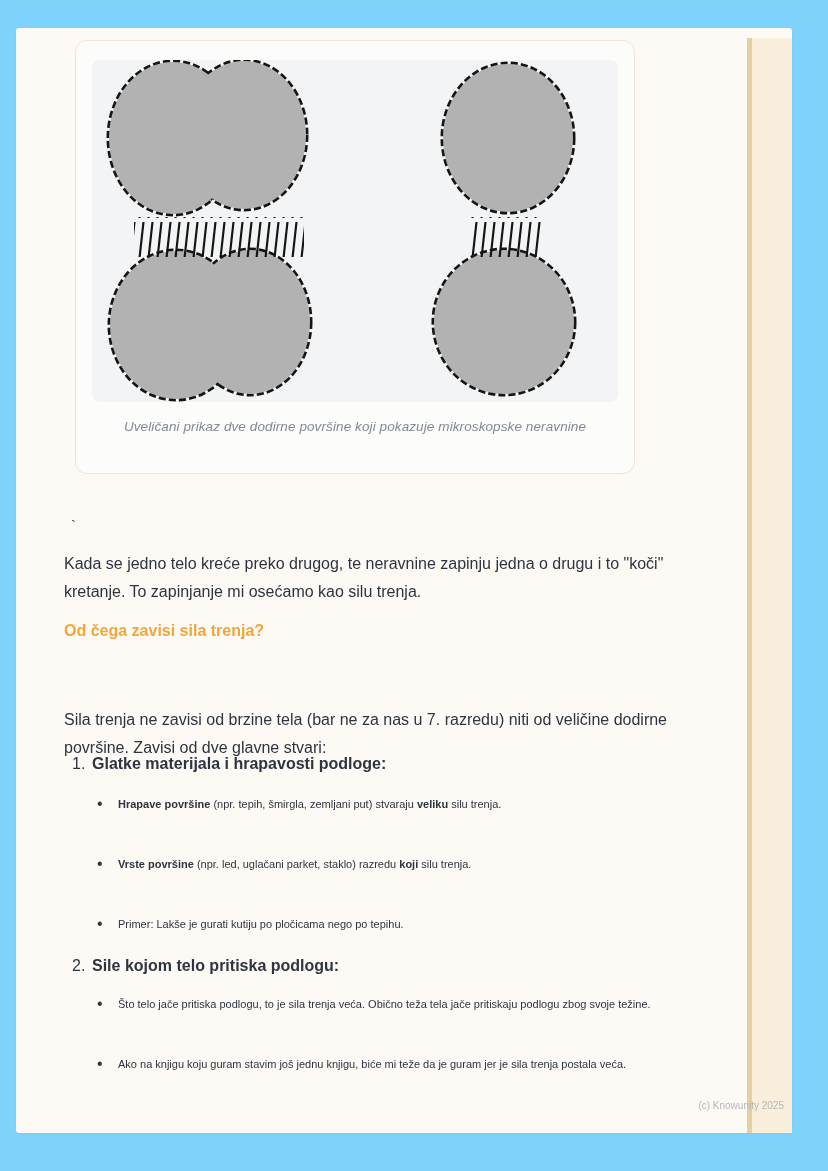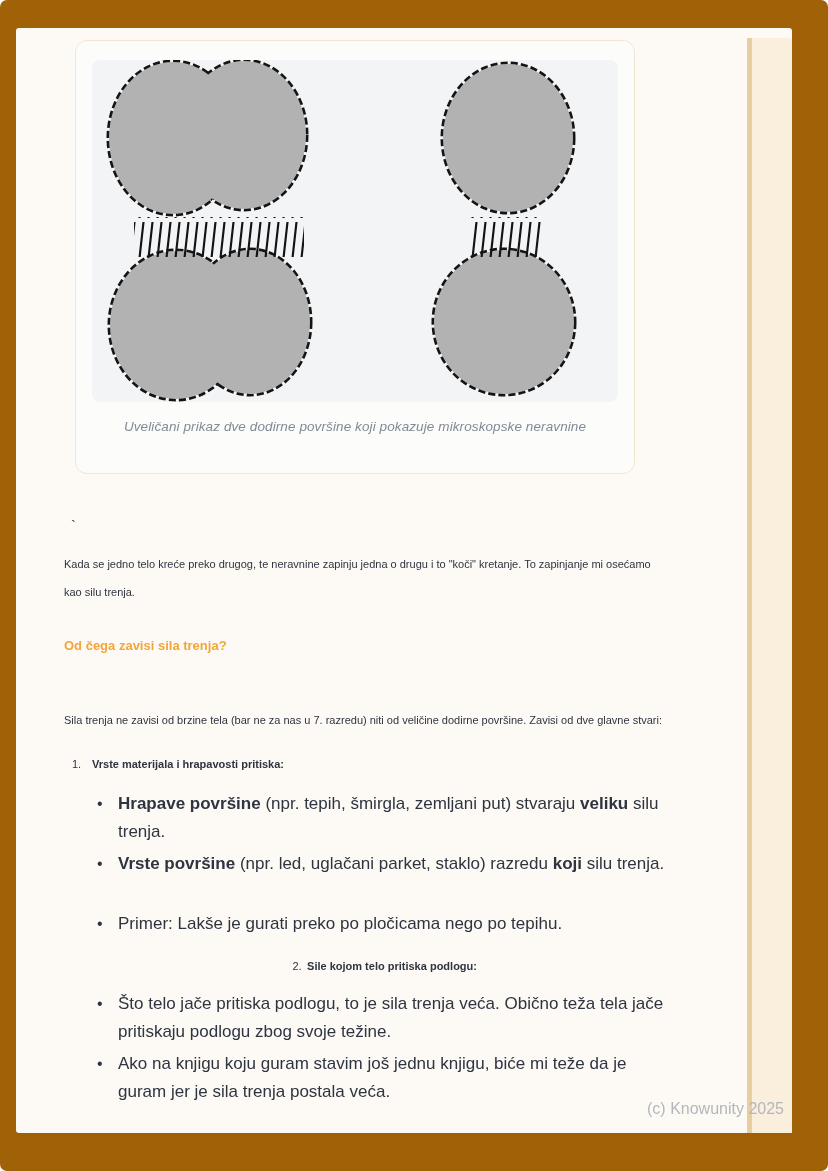--- a/index.html
+++ b/index.html
@@ -1,42 +1,42 @@
 <!DOCTYPE html>
 <html><head>
 <meta charset="utf-8">
 <style>
   html,body{margin:0;padding:0;background:#ffffff;}
-  .stage{position:relative;width:828px;height:1171px;background:#a16207;overflow:hidden;
-         font-family:"Liberation Sans", sans-serif;border-radius:7px;}
+  .stage{position:relative;width:828px;height:1171px;background:#7dd3fc;overflow:hidden;
+         font-family:"Liberation Sans", sans-serif;}
   .page{position:absolute;left:16px;top:28px;width:776px;height:1105px;
         background:#fdfaf5;border-radius:3px;box-shadow:0 1px 3px rgba(0,0,0,0.04);}
   .edge-band{position:absolute;left:731px;top:10px;width:40px;height:1095px;
         background:#faeedd;border-left:5px solid #e8cfa2;border-top-right-radius:3px;z-index:1;}
   .figure-card{position:absolute;left:59px;top:12px;width:560px;height:434px;
         background:#fcfcfb;border:1px solid #f2e6d3;border-radius:12px;box-sizing:border-box;
         padding:19px 16px 0 16px;z-index:2;}
   .figure-panel{width:526px;height:342px;background:#f3f4f5;border-radius:8px;overflow:hidden;}
   .fig-caption{margin-top:17px;text-align:center;font-style:italic;font-size:13.5px;
         color:#828a96;letter-spacing:0.1px;}
-  .txt{position:absolute;color:#2e3440;font-size:11px;line-height:28px;z-index:2;}
+  .txt{position:absolute;color:#2e3440;font-size:16px;line-height:28px;z-index:2;}
   .stray{left:55px;top:484px;font-size:15px;color:#2e3440;}
   .p1{left:48px;top:522px;width:600px;}
-  .heading{left:48px;top:604px;font-size:13px;line-height:28px;font-weight:700;color:#f1a63a;}
+  .heading{left:48px;top:589px;font-size:16px;line-height:28px;font-weight:700;color:#f1a63a;}
   .p2{left:48px;top:652px;width:620px;margin-top:26px;}
   .list-title{left:56px;top:722px;width:620px;}
   .list-title .num{display:inline-block;min-width:20px;font-weight:400;}
-  .li2{top:924px;text-align:center;}
+  .li2{top:924px;}
   .seg-b{font-weight:700;}
   .seg-i{}
-  .bullet{position:absolute;left:102px;width:548px;color:#2e3440;font-size:17px;line-height:28px;z-index:2;}
+  .bullet{position:absolute;left:102px;width:548px;color:#2e3440;font-size:11px;line-height:28px;z-index:2;}
   .bullet::before{content:"\2022";position:absolute;left:-21px;top:0;font-size:16px;color:#2e3440;}
   .b1a{top:762px;} .b1b{top:822px;} .b1c{top:882px;}
   .b2a{top:962px;} .b2b{top:1022px;}
-  .watermark{position:absolute;right:8px;top:1072px;font-size:16px;color:#b3b7bb;z-index:3;}
+  .watermark{position:absolute;right:8px;top:1072px;font-size:10px;color:#b3b7bb;z-index:3;}
 </style>
 </head>
 <body>
 
 <div class="stage">
   <div class="page">
 
     <div class="edge-band"></div>
 
     <div class="figure-card">
@@ -73,27 +73,27 @@
     </div>
 
     <div class="txt stray">`</div>
 
     <div class="txt p1">Kada se jedno telo kreće preko drugog, te neravnine zapinju jedna o drugu i to "koči" kretanje. To zapinjanje mi osećamo kao silu trenja.</div>
 
     <div class="txt heading">Od čega zavisi sila trenja?</div>
 
     <div class="txt p2">Sila trenja ne zavisi od brzine tela (bar ne za nas u 7. razredu) niti od veličine dodirne površine. Zavisi od dve glavne stvari:</div>
 
-    <div class="txt list-title"><span class="num">1.</span><span class="seg-b">Vrste materijala i hrapavosti pritiska:</span></div>
+    <div class="txt list-title"><span class="num">1.</span><span class="seg-b">Glatke materijala i hrapavosti podloge:</span></div>
 
     <div class="bullet b1a"><span class="seg-b">Hrapave površine</span><span> (npr. tepih, šmirgla, zemljani put) stvaraju </span><span class="seg-b">veliku</span><span> silu trenja.</span></div>
 
     <div class="bullet b1b"><span class="seg-b">Vrste površine</span><span> (npr. led, uglačani parket, staklo) razredu </span><span class="seg-b">koji</span><span> silu trenja.</span></div>
 
-    <div class="bullet b1c"><span class="seg-i">Primer</span><span>: Lakše je gurati preko po pločicama nego po tepihu.</span></div>
+    <div class="bullet b1c"><span class="seg-i">Primer</span><span>: Lakše je gurati kutiju po pločicama nego po tepihu.</span></div>
 
     <div class="txt list-title li2"><span class="num">2.</span><span class="seg-b">Sile kojom telo pritiska podlogu:</span></div>
 
     <div class="bullet b2a"><span>Što telo jače pritiska podlogu, to je sila trenja veća. Obično teža tela jače pritiskaju podlogu zbog svoje težine.</span></div>
 
     <div class="bullet b2b"><span>Ako na knjigu koju guram stavim još jednu knjigu, biće mi teže da je guram jer je sila trenja postala veća.</span></div>
 
     <div class="watermark">(c) Knowunity 2025</div>
 
   </div>

